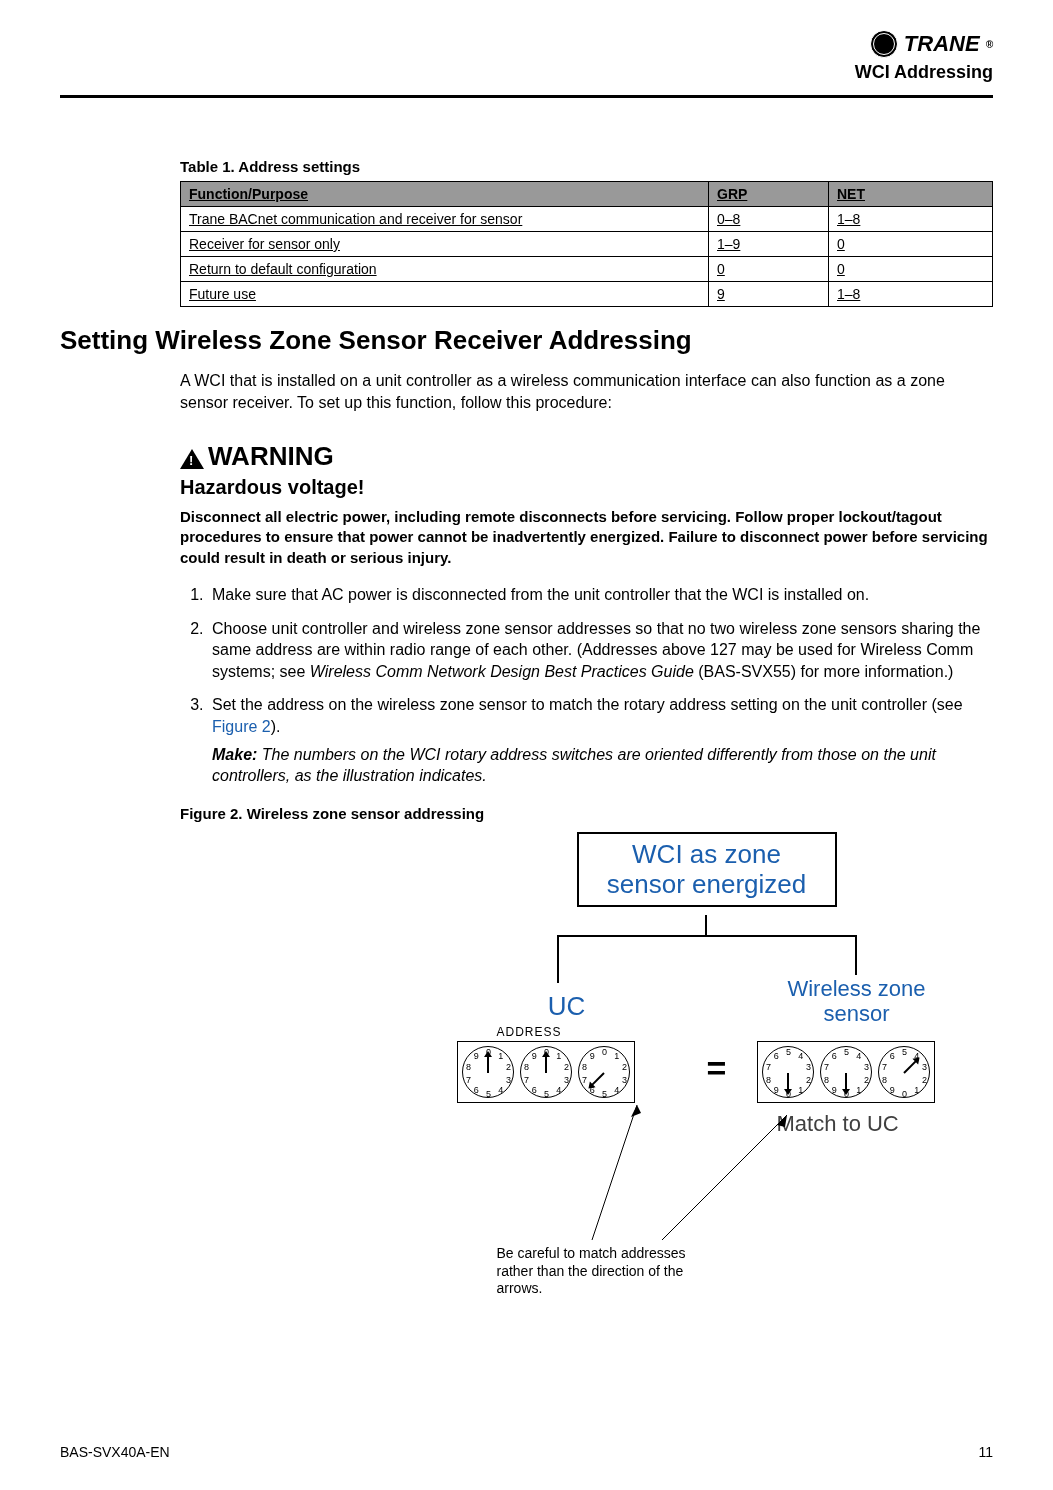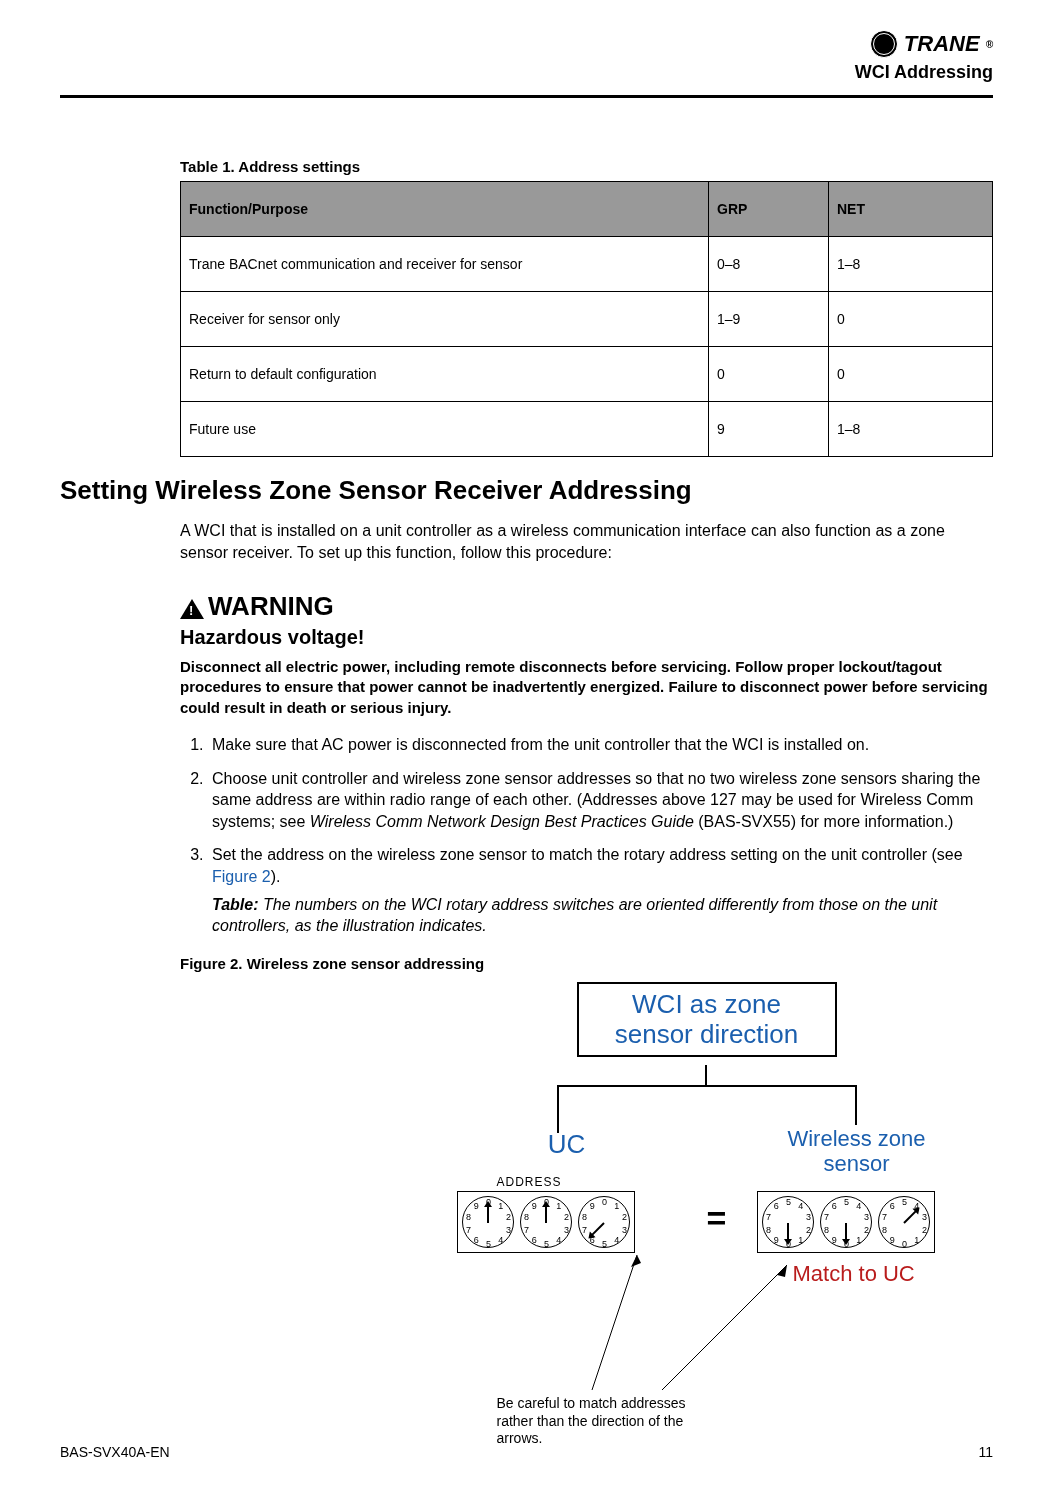--- a/index.html
+++ b/index.html
@@ -45,22 +45,23 @@
   .content { margin-left: 120px; }
   .table-caption { font-weight: bold; font-size: 15px; margin-bottom: 6px; }
   table.addr {
     border-collapse: collapse;
     width: 100%;
     font-size: 14px;
     margin-bottom: 18px;
   }
   table.addr th, table.addr td {
     border: 1px solid #000;
-    padding: 19px 8px;
+    padding: 4px 8px;
     text-align: left;
+    text-decoration: underline;
   }
   table.addr th { background: #999; font-weight: bold; }
   h2.section {
     font-size: 26px;
     font-weight: bold;
     margin: 10px 0 14px -120px;
   }
   p.body { font-size: 16px; line-height: 1.35; margin-bottom: 14px; }
   .warning-row { display: flex; align-items: baseline; gap: 4px; margin-top: 28px; }
   .warn-tri {
@@ -98,21 +99,21 @@
     color: #1b5fae;
     line-height: 1.15;
     width: 260px;
     margin: 0 auto 8px auto;
   }
   .branch-wrap { position: relative; width: 540px; margin: 0 auto; }
   .tline { position: absolute; background: #000; }
   .uc-label, .wzs-label {
     color: #1b5fae; font-size: 22px; text-align: center; position: absolute;
   }
-  .uc-label { left: 20px; top: 64px; width: 220px; font-size: 26px; }
+  .uc-label { left: 20px; top: 76px; width: 220px; font-size: 26px; }
   .wzs-label { left: 300px; top: 62px; width: 240px; line-height: 1.1; }
   .dial-row {
     position: absolute; display: flex; gap: 6px; border: 1px solid #000; padding: 4px;
   }
   .dial-row.uc { left: 20px; top: 126px; }
   .dial-row.wz { left: 320px; top: 126px; }
   .addr-title { position: absolute; left: 60px; top: 110px; font-size: 12px; letter-spacing: 1px; }
   .dial {
     width: 52px; height: 52px; border: 1px solid #000; border-radius: 50%;
     position: relative; font-size: 9px;
@@ -120,21 +121,21 @@
   .dial .ptr {
     position: absolute; left: 50%; top: 50%; width: 20px; height: 2px;
     background: #000; transform-origin: 0 50%;
   }
   .dial .ptr::after {
     content: ""; position: absolute; right: -2px; top: -3px;
     border-left: 6px solid #000; border-top: 4px solid transparent; border-bottom: 4px solid transparent;
   }
   .dial span.num { position: absolute; transform: translate(-50%, -50%); }
   .equals { position: absolute; left: 270px; top: 134px; font-size: 34px; font-weight: bold; }
-  .match-label { position: absolute; left: 356px; top: 196px; color: #b91c1c; font-size: 22px; }
+  .match-label { position: absolute; left: 340px; top: 196px; color: #404040; font-size: 22px; }
   .caution {
     position: absolute; left: 60px; top: 330px; font-size: 14px; line-height: 1.25;
     width: 220px;
   }
   .footer {
     position: absolute; bottom: 30px; left: 60px; right: 60px;
     display: flex; justify-content: space-between; font-size: 14px;
   }
   svg.callout { position: absolute; overflow: visible; }
 </style>
@@ -198,32 +199,32 @@
   <p class="warn-body">Disconnect all electric power, including remote disconnects before servicing. Follow proper lockout/tagout procedures to ensure that power cannot be inadvertently energized. Failure to disconnect power before servicing could result in death or serious injury.</p>
 
   <ol class="steps">
     <li>Make sure that AC power is disconnected from the unit controller that the WCI is installed on.</li>
     <li>
       <span>Choose unit controller and wireless zone sensor addresses so that no two wireless zone sensors sharing the same address are within radio range of each other. (Addresses above 127 may be used for Wireless Comm systems; see </span><span class="italic-ref">Wireless Comm Network Design Best Practices Guide</span><span> (BAS-SVX55) for more information.)</span>
     </li>
     <li>
       <span>Set the address on the wireless zone sensor to match the rotary address setting on the unit controller (see </span><span class="fig-link">Figure 2</span><span>).</span>
       <div class="note-row">
-        <span class="note-label">Table:</span>
+        <span class="note-label">Make:</span>
         <span class="note-text"> The numbers on the WCI rotary address switches are oriented differently from those on the unit controllers, as the illustration indicates.</span>
       </div>
     </li>
   </ol>
 
   <div class="fig-caption">Figure 2.   Wireless zone sensor addressing</div>
 
   <div class="figure-wrap">
     <div class="top-box">
       <span>WCI as zone</span><br>
-      <span>sensor direction</span>
+      <span>sensor energized</span>
     </div>
     <div class="branch-wrap">
 
       <div class="tline" style="left:268px; top:0; width:2px; height:20px;"></div>
       <div class="tline" style="left:120px; top:20px; width:300px; height:2px;"></div>
       <div class="tline" style="left:120px; top:20px; width:2px; height:48px;"></div>
       <div class="tline" style="left:418px; top:20px; width:2px; height:40px;"></div>
 
       <div class="uc-label">UC</div>
       <div class="wzs-label">

